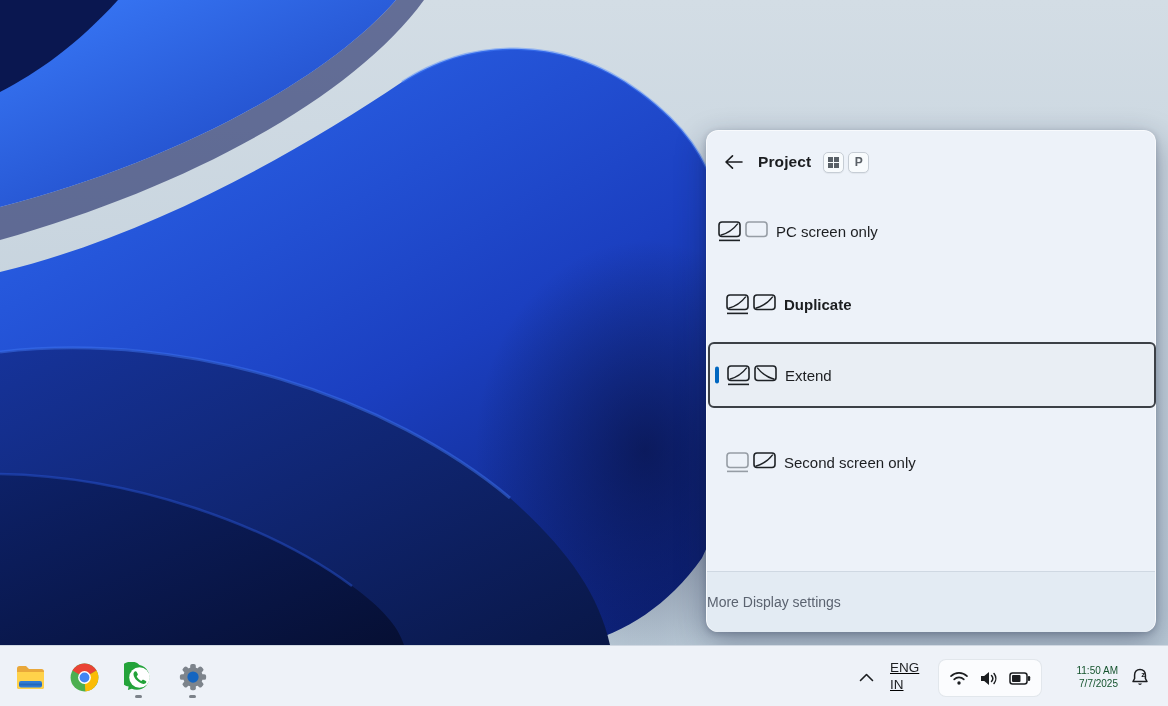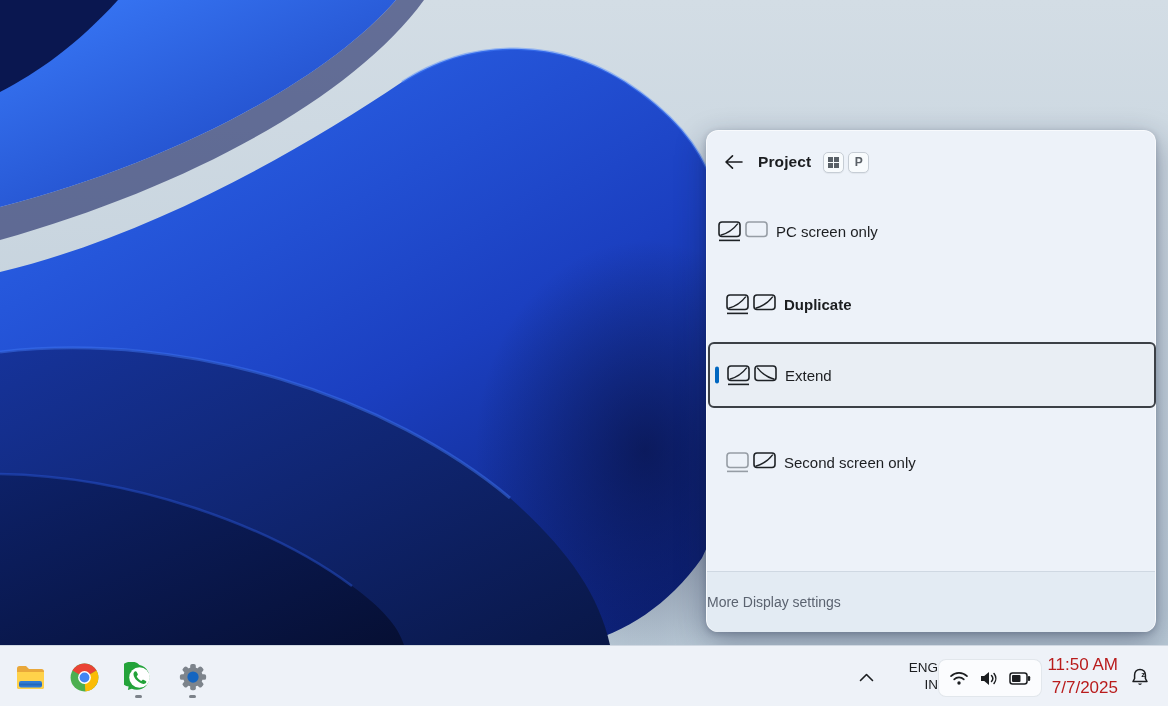--- a/index.html
+++ b/index.html
@@ -38,26 +38,26 @@
 
   .scr { display:block; }
 
   
   .taskbar { position:absolute; left:0; top:645px; width:1168px; height:61px; background:#eef2f8;
              border-top:1px solid rgba(120,140,160,.25); display:flex; align-items:center; }
   .app-btn { position:absolute; top:10px; width:42px; height:42px; border-radius:6px; display:flex; align-items:center; justify-content:center; cursor:pointer; }
   .app-indicator { position:absolute; top:49px; width:7px; height:3px; border-radius:2px; background:#7c828a; }
 
   .tray-chevron { position:absolute; top:17px; left:852px; width:28px; height:28px; display:flex; align-items:center; justify-content:center; cursor:pointer; border-radius:4px; }
-  .lang { position:absolute; left:890px; top:8px; width:48px; height:45px; display:flex; flex-direction:column; align-items:flex-end; justify-content:center; cursor:pointer; border-radius:4px; }
+  .lang { position:absolute; left:890px; top:8px; width:48px; height:45px; display:flex; flex-direction:column; align-items:flex-start; justify-content:center; cursor:pointer; border-radius:4px;text-decoration:underline; }
   .lang div { font-size:13.5px; color:#1c1e21; line-height:1.25; }
   .tray-pill { position:absolute; left:938px; top:13px; width:104px; height:38px; background:rgba(253,254,255,.85);
                border:1px solid rgba(150,165,180,.25); border-radius:8px; display:flex; align-items:center; justify-content:center; gap:10px; cursor:pointer; }
   .clock { position:absolute; left:1042px; top:8px; width:76px; height:45px; display:flex; flex-direction:column; align-items:flex-end; justify-content:center; cursor:pointer; border-radius:4px; }
-  .clock div { font-size:17px; color:#b91c1c; line-height:1.3; white-space:nowrap;text-align:center; }
+  .clock div { font-size:10px; color:#14532d; line-height:1.3; white-space:nowrap;text-align:center; }
   .bell-btn { position:absolute; left:1122px; top:14px; width:36px; height:34px; display:flex; align-items:center; justify-content:center; cursor:pointer; border-radius:4px; }
 </style>
 </head>
 <body>
 
 <div class="desktop">
   <svg viewBox="0 0 1168 645" preserveAspectRatio="none">
     <defs>
       <linearGradient id="gL" x1="0" y1="0" x2="0" y2="1">
         <stop offset="0" stop-color="#d3dde5"></stop>

